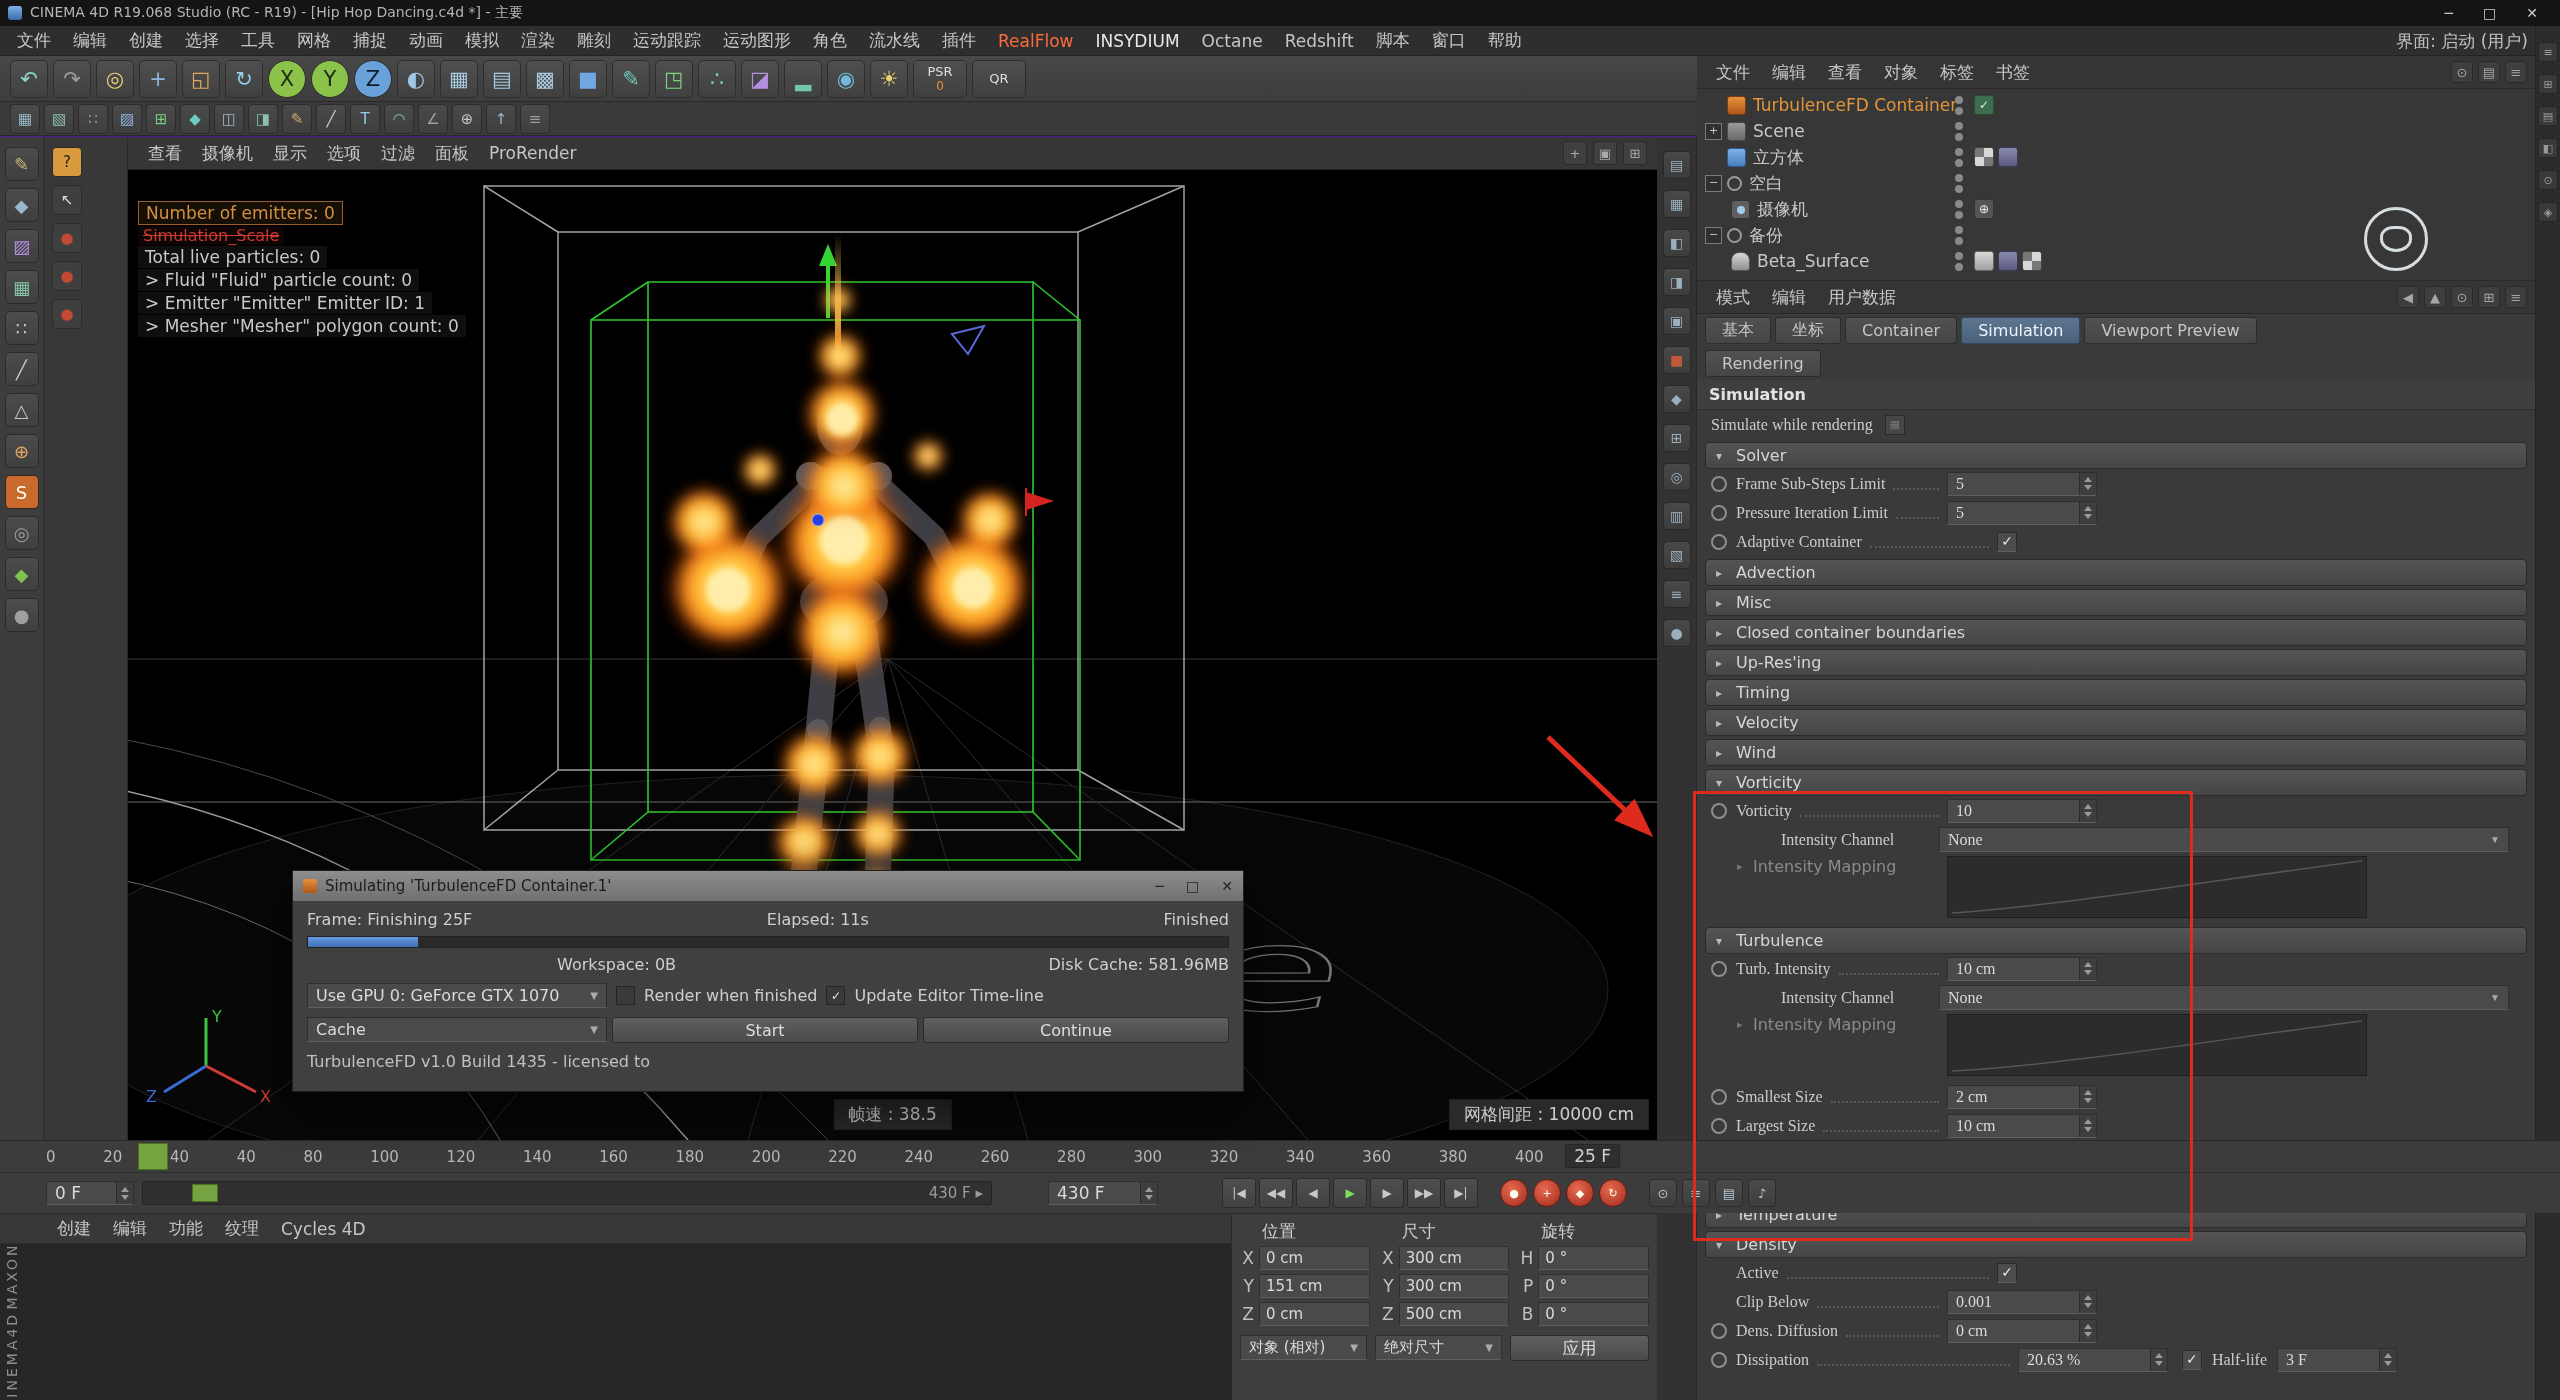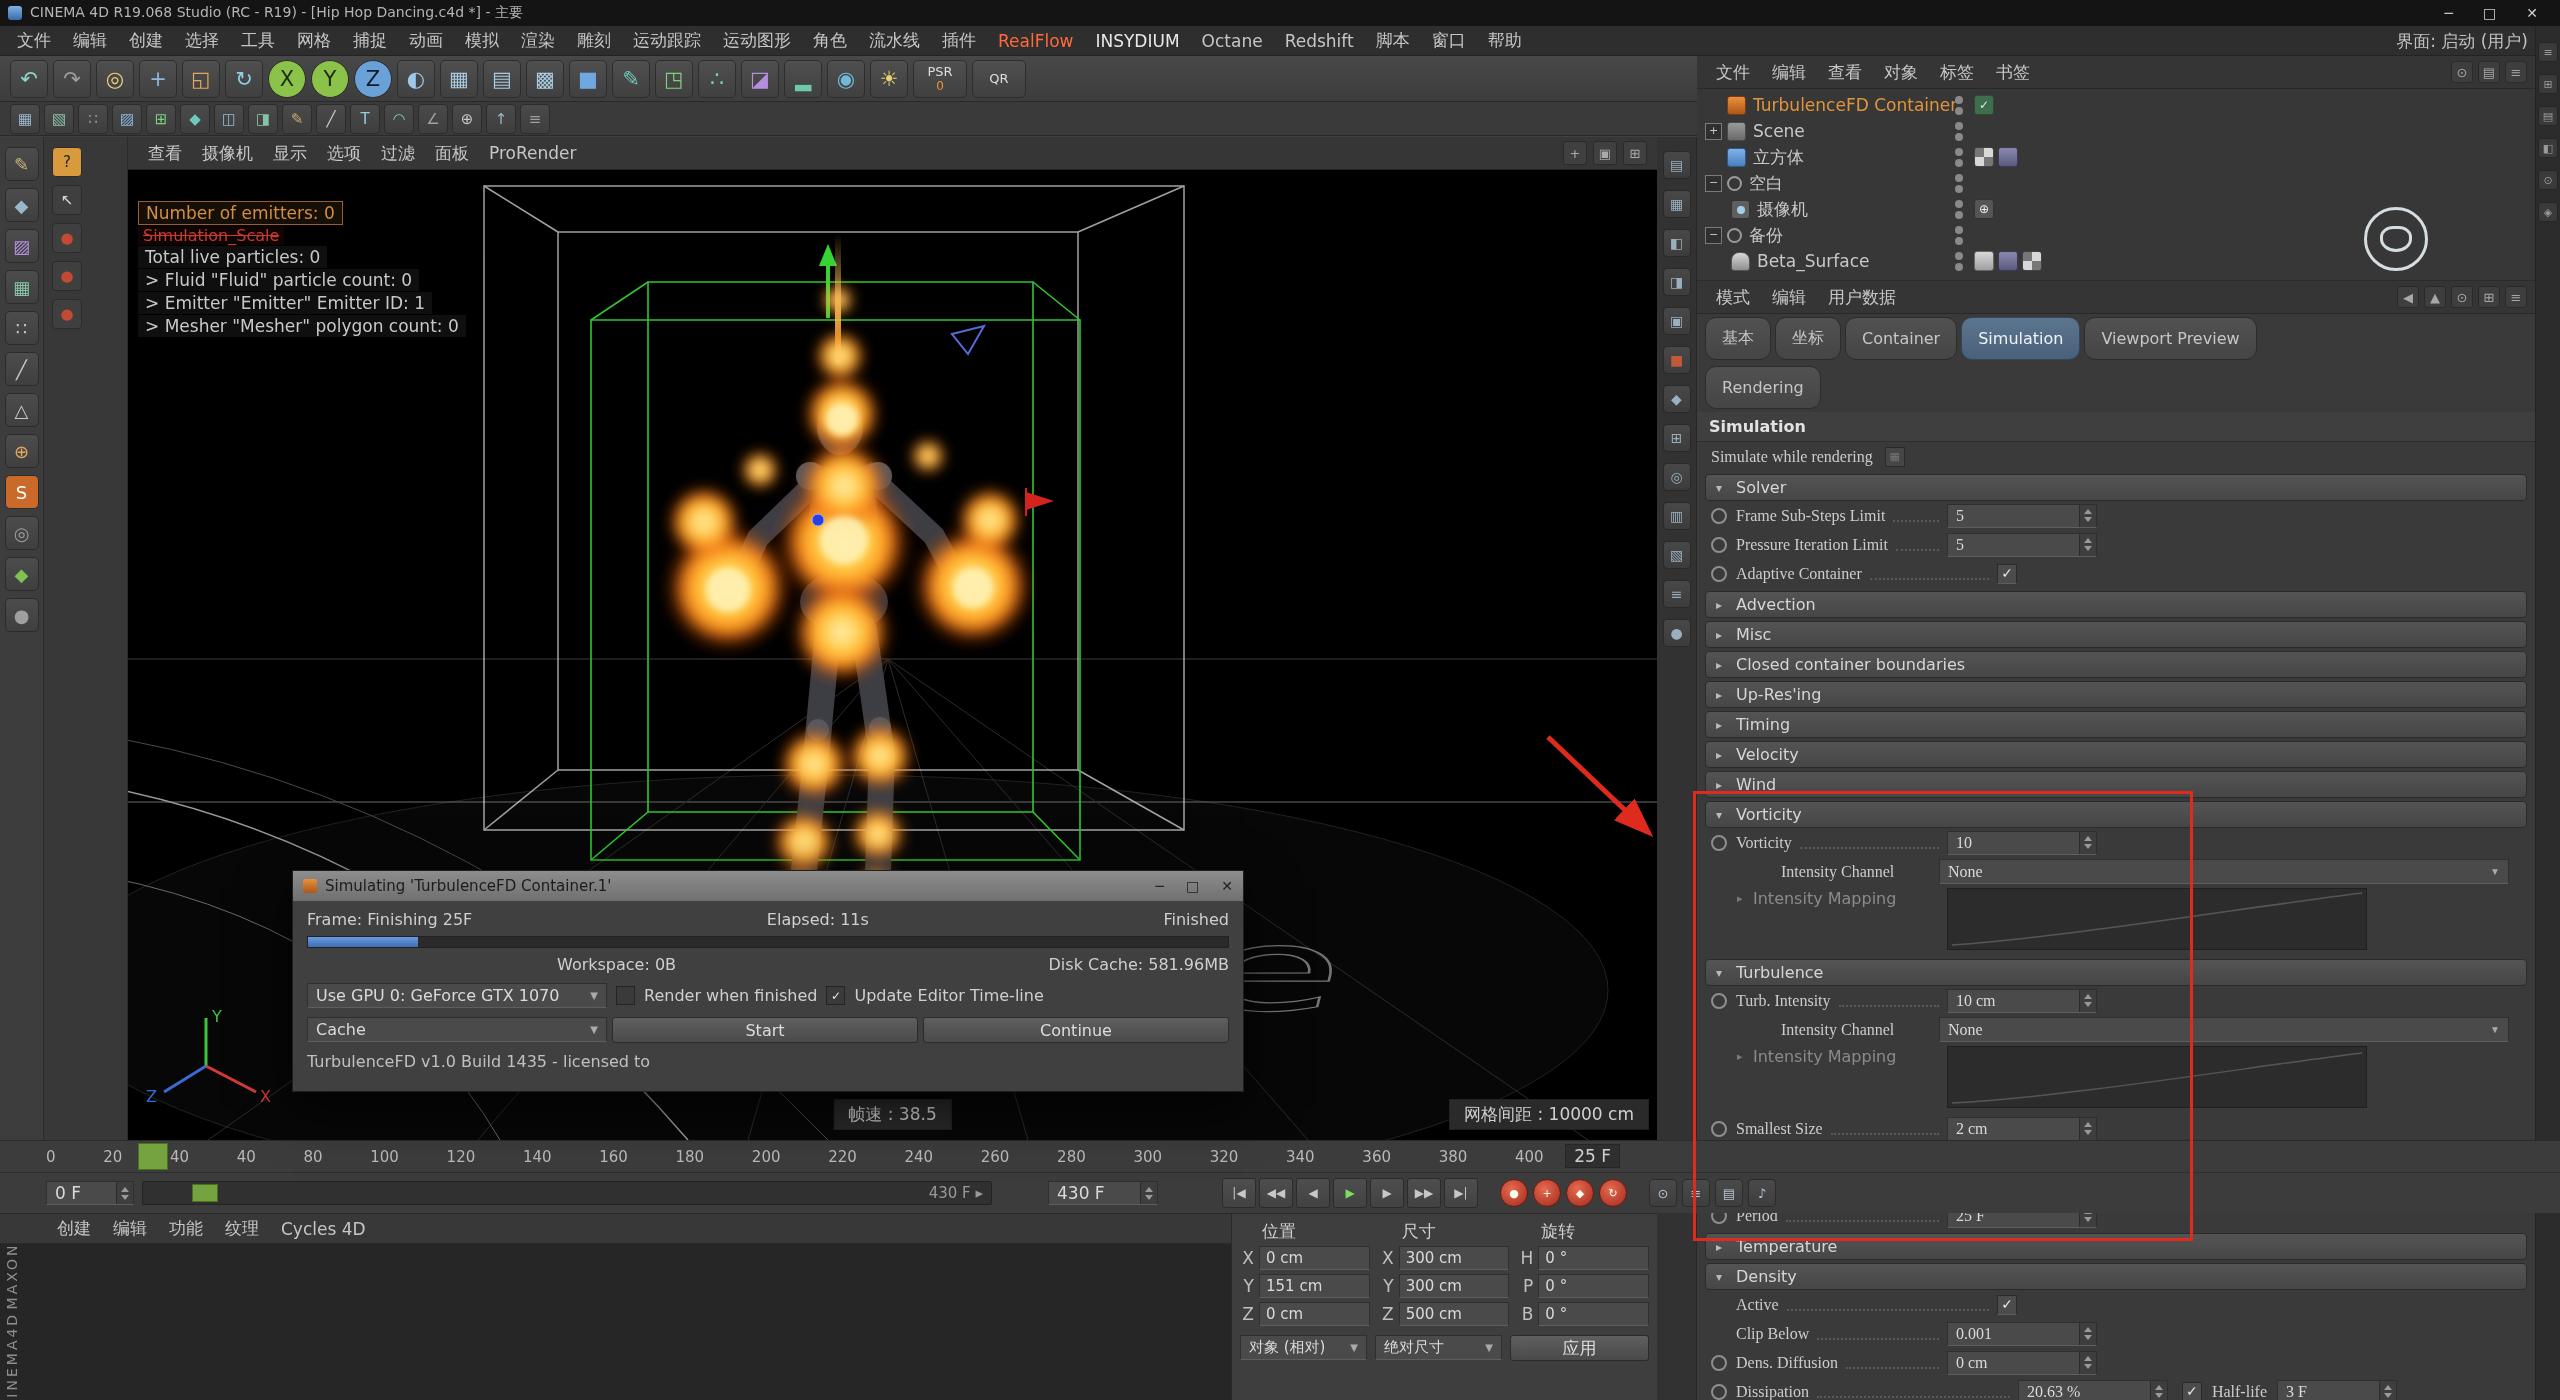--- a/index.html
+++ b/index.html
@@ -1,16 +1,16 @@
 <!DOCTYPE html>
 <html><head>
 <meta charset="utf-8">
 <style>
   html,body{margin:0;padding:0;background:#1a1a1a;}
-  #root{position:relative;width:2560px;height:1400px;background:#404040;overflow:hidden;
+  #root{position:relative;width:2560px;height:1400px;background:#4c1d95;overflow:hidden;
         font-family:"DejaVu Sans","Liberation Sans",sans-serif;color:#c8c8c8;font-size:17px;}
   .abs{position:absolute;}
   
   .titlebar{left:0;top:0;width:2560px;height:26px;background:#141414;display:flex;align-items:center;gap:8px;padding:0 8px;color:#b4b4b4;font-size:14px;box-sizing:border-box;}
   .appicon{width:14px;height:14px;border-radius:3px;background:linear-gradient(#7fb2e8,#3a6aa8);flex:none;}
   .winbtns{margin-left:auto;display:flex;gap:30px;padding-right:14px;color:#cfcfcf;}
   
   .menubar{left:0;top:26px;width:2560px;height:30px;background:#2e2e2e;border-bottom:1px solid #232323;display:flex;align-items:center;padding:0 6px;box-sizing:border-box;}
   .menu-item{padding:0 11px;color:var(--c,#c6c6c6);white-space:nowrap;}
   .menu-right{margin-left:auto;padding-right:44px;color:#c0c0c0;}
@@ -73,21 +73,21 @@
   .t-check{background:#3f6e4f;color:#d8f0dc;border:1px solid #2a4a34;}
   .t-target{background:#555;color:#eee;border:1px solid #333;}
   .t-tex{background:conic-gradient(#d8d8d8 25%,#777 0 50%,#d8d8d8 0 75%,#777 0);border:1px solid #444;}
   .t-phong{background:linear-gradient(#8a8ab0,#5a5a80);border:1px solid #3a3a55;}
   .t-weight{background:linear-gradient(#d8d8d8,#a0a0a0);border:1px solid #666;}
   .watermark{position:absolute;left:667px;top:118px;width:64px;height:64px;border:3px solid #dfe6ea;border-radius:50%;display:flex;align-items:center;justify-content:center;opacity:.95;box-sizing:border-box;}
   .watermark::after{content:"";width:26px;height:20px;border:3px solid #dfe6ea;border-radius:50% 50% 60% 60%;}
   .am-title{height:30px;display:flex;align-items:center;gap:8px;padding:0 10px;color:#dcdcdc;background:#3a3a3a;border-bottom:1px solid #2e2e2e;box-sizing:border-box;}
   .flame-mini{width:16px;height:16px;border-radius:3px;background:linear-gradient(#e8913c,#b05518);border:1px solid #7a3c12;flex:none;}
   .am-tabs{display:flex;gap:4px;padding:3px 8px;}
-  .am-tab{height:25px;padding:8px 16px;background:linear-gradient(#515151,#454545);border:1px solid #2c2c2c;border-radius:11px;display:flex;align-items:center;color:#c6c6c6;font-size:16px;white-space:nowrap;}
+  .am-tab{height:25px;padding:0 16px;background:linear-gradient(#515151,#454545);border:1px solid #2c2c2c;border-radius:3px;display:flex;align-items:center;color:#c6c6c6;font-size:16px;white-space:nowrap;}
   .am-tab.active{background:linear-gradient(#5d7690,#49607a);border-color:#33475c;color:#eef3f8;}
   .am-content{position:relative;font-size:16px;}
   .sim-header{height:30px;display:flex;align-items:center;padding:0 12px;font-weight:bold;color:#e2e2e2;background:#3f3f3f;border-bottom:1px solid #2e2e2e;box-sizing:border-box;}
   .sbar{height:27px;margin:3px 8px 0 8px;background:linear-gradient(#545454,#464646);border:1px solid #2b2b2b;border-radius:4px;display:flex;align-items:center;gap:8px;padding:0 10px;color:#d6d6d6;box-sizing:border-box;}
   .sbar .arr{font-size:12px;color:#bbb;width:12px;}
   .prow{display:flex;align-items:center;height:29px;padding-left:14px;position:relative;box-sizing:border-box;font-family:Liberation Serif, serif;}
   .prow.narrow{width:400px;}
   .prow.w320{width:320px;}
   .prow.dissip{width:700px;}
   .kf{width:12px;height:12px;border:2px solid #8f8f8f;border-radius:50%;margin-right:9px;flex:none;}

